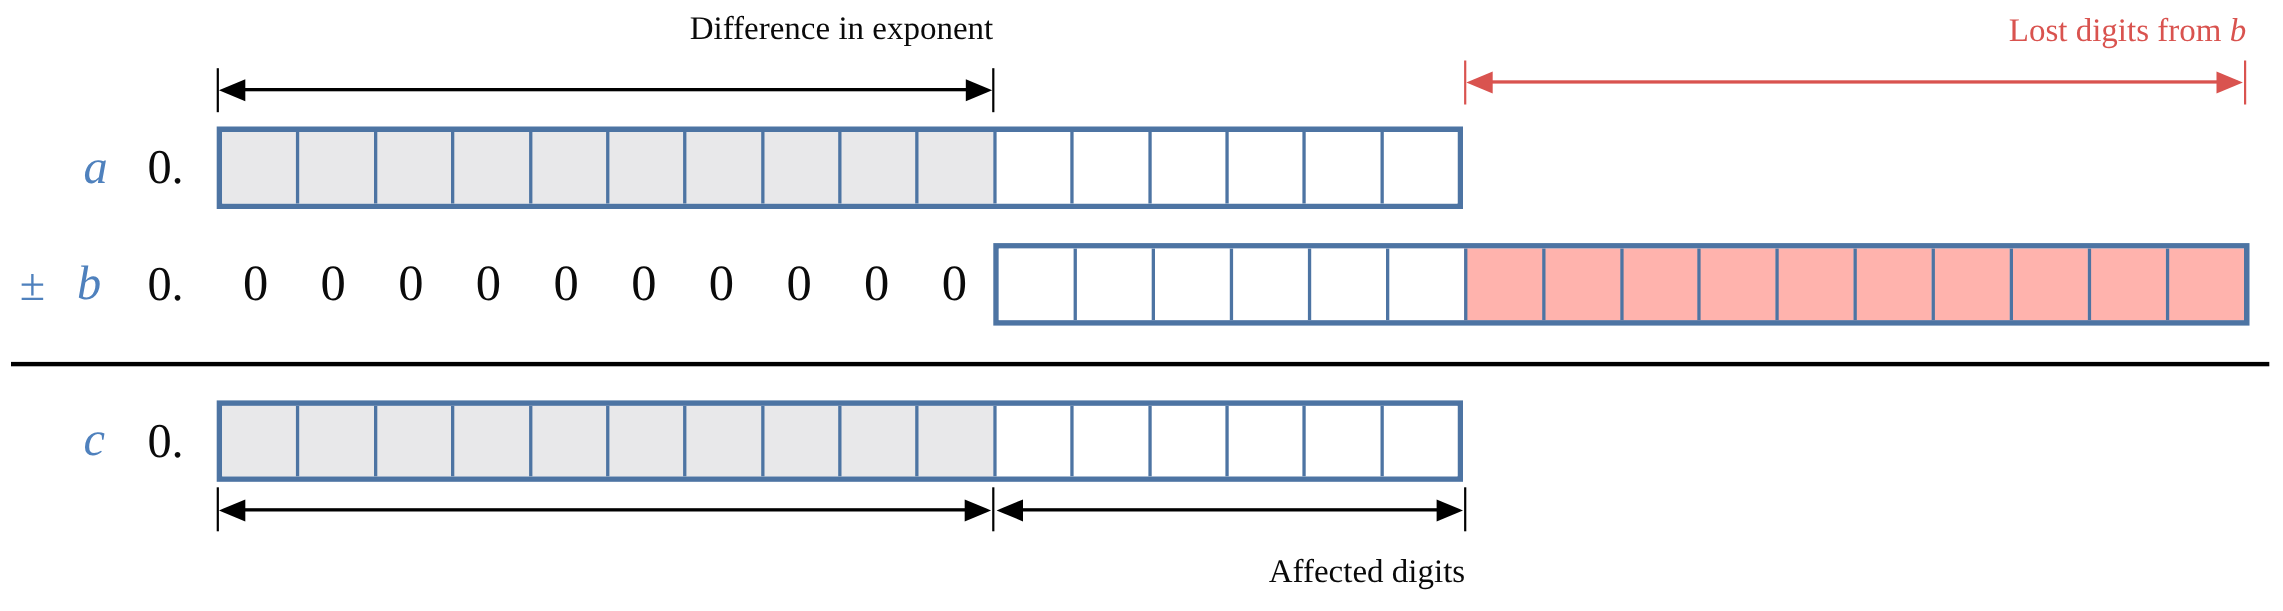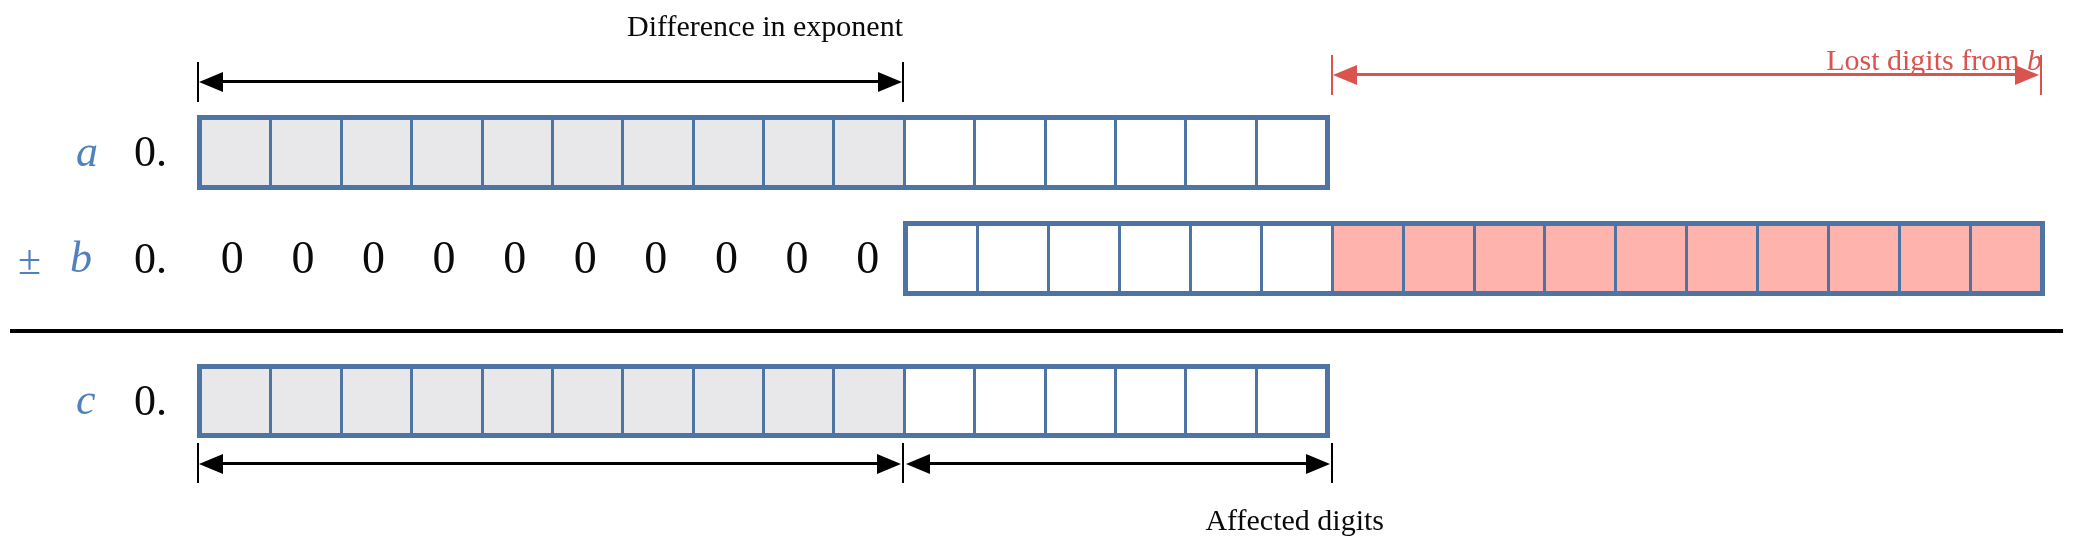--- a/index.html
+++ b/index.html
@@ -5,25 +5,25 @@
   html,body { margin:0; padding:0; background:#ffffff; }
   .canvas {
     position:relative; width:2075px; height:555px; background:#ffffff;
     font-family:"Liberation Serif","DejaVu Serif",serif; color:#0a0a0a;
     overflow:hidden;
   }
   .ital { font-style:italic; }
 
   
   .caption { position:absolute; text-align:right; font-size:30px; line-height:48px; white-space:nowrap; }
-  .caption.red { color:var(--accent-red,#d9534f);margin-top:32px; }
+  .caption.red { color:var(--accent-red,#d9534f); }
   #cap-tl { left:198px; top:2px;  width:705px; }
   #cap-tr { left:1332px; top:4px; width:710px; }
   #cap-bl { left:198px; top:496px; width:705px; }
-  #cap-br { left:957px; top:496px; width:427px; }
+  #cap-br { left:905px; top:496px; width:427px; }
 
   
   .boxrow {
     position:absolute; display:flex; box-sizing:border-box;
     border:5px solid var(--border-blue,#4d74a3); background:#fff;
   }
   #row-a-boxes { left:197px; top:115px; width:1133px; height:75px; }
   #row-b-boxes { left:903px; top:221px; width:1142px; height:75px; }
   #row-c-boxes { left:197px; top:364px; width:1133px; height:74px; }
   .cell { flex:1 1 0; border-left:3px solid var(--border-blue,#4d74a3); }

